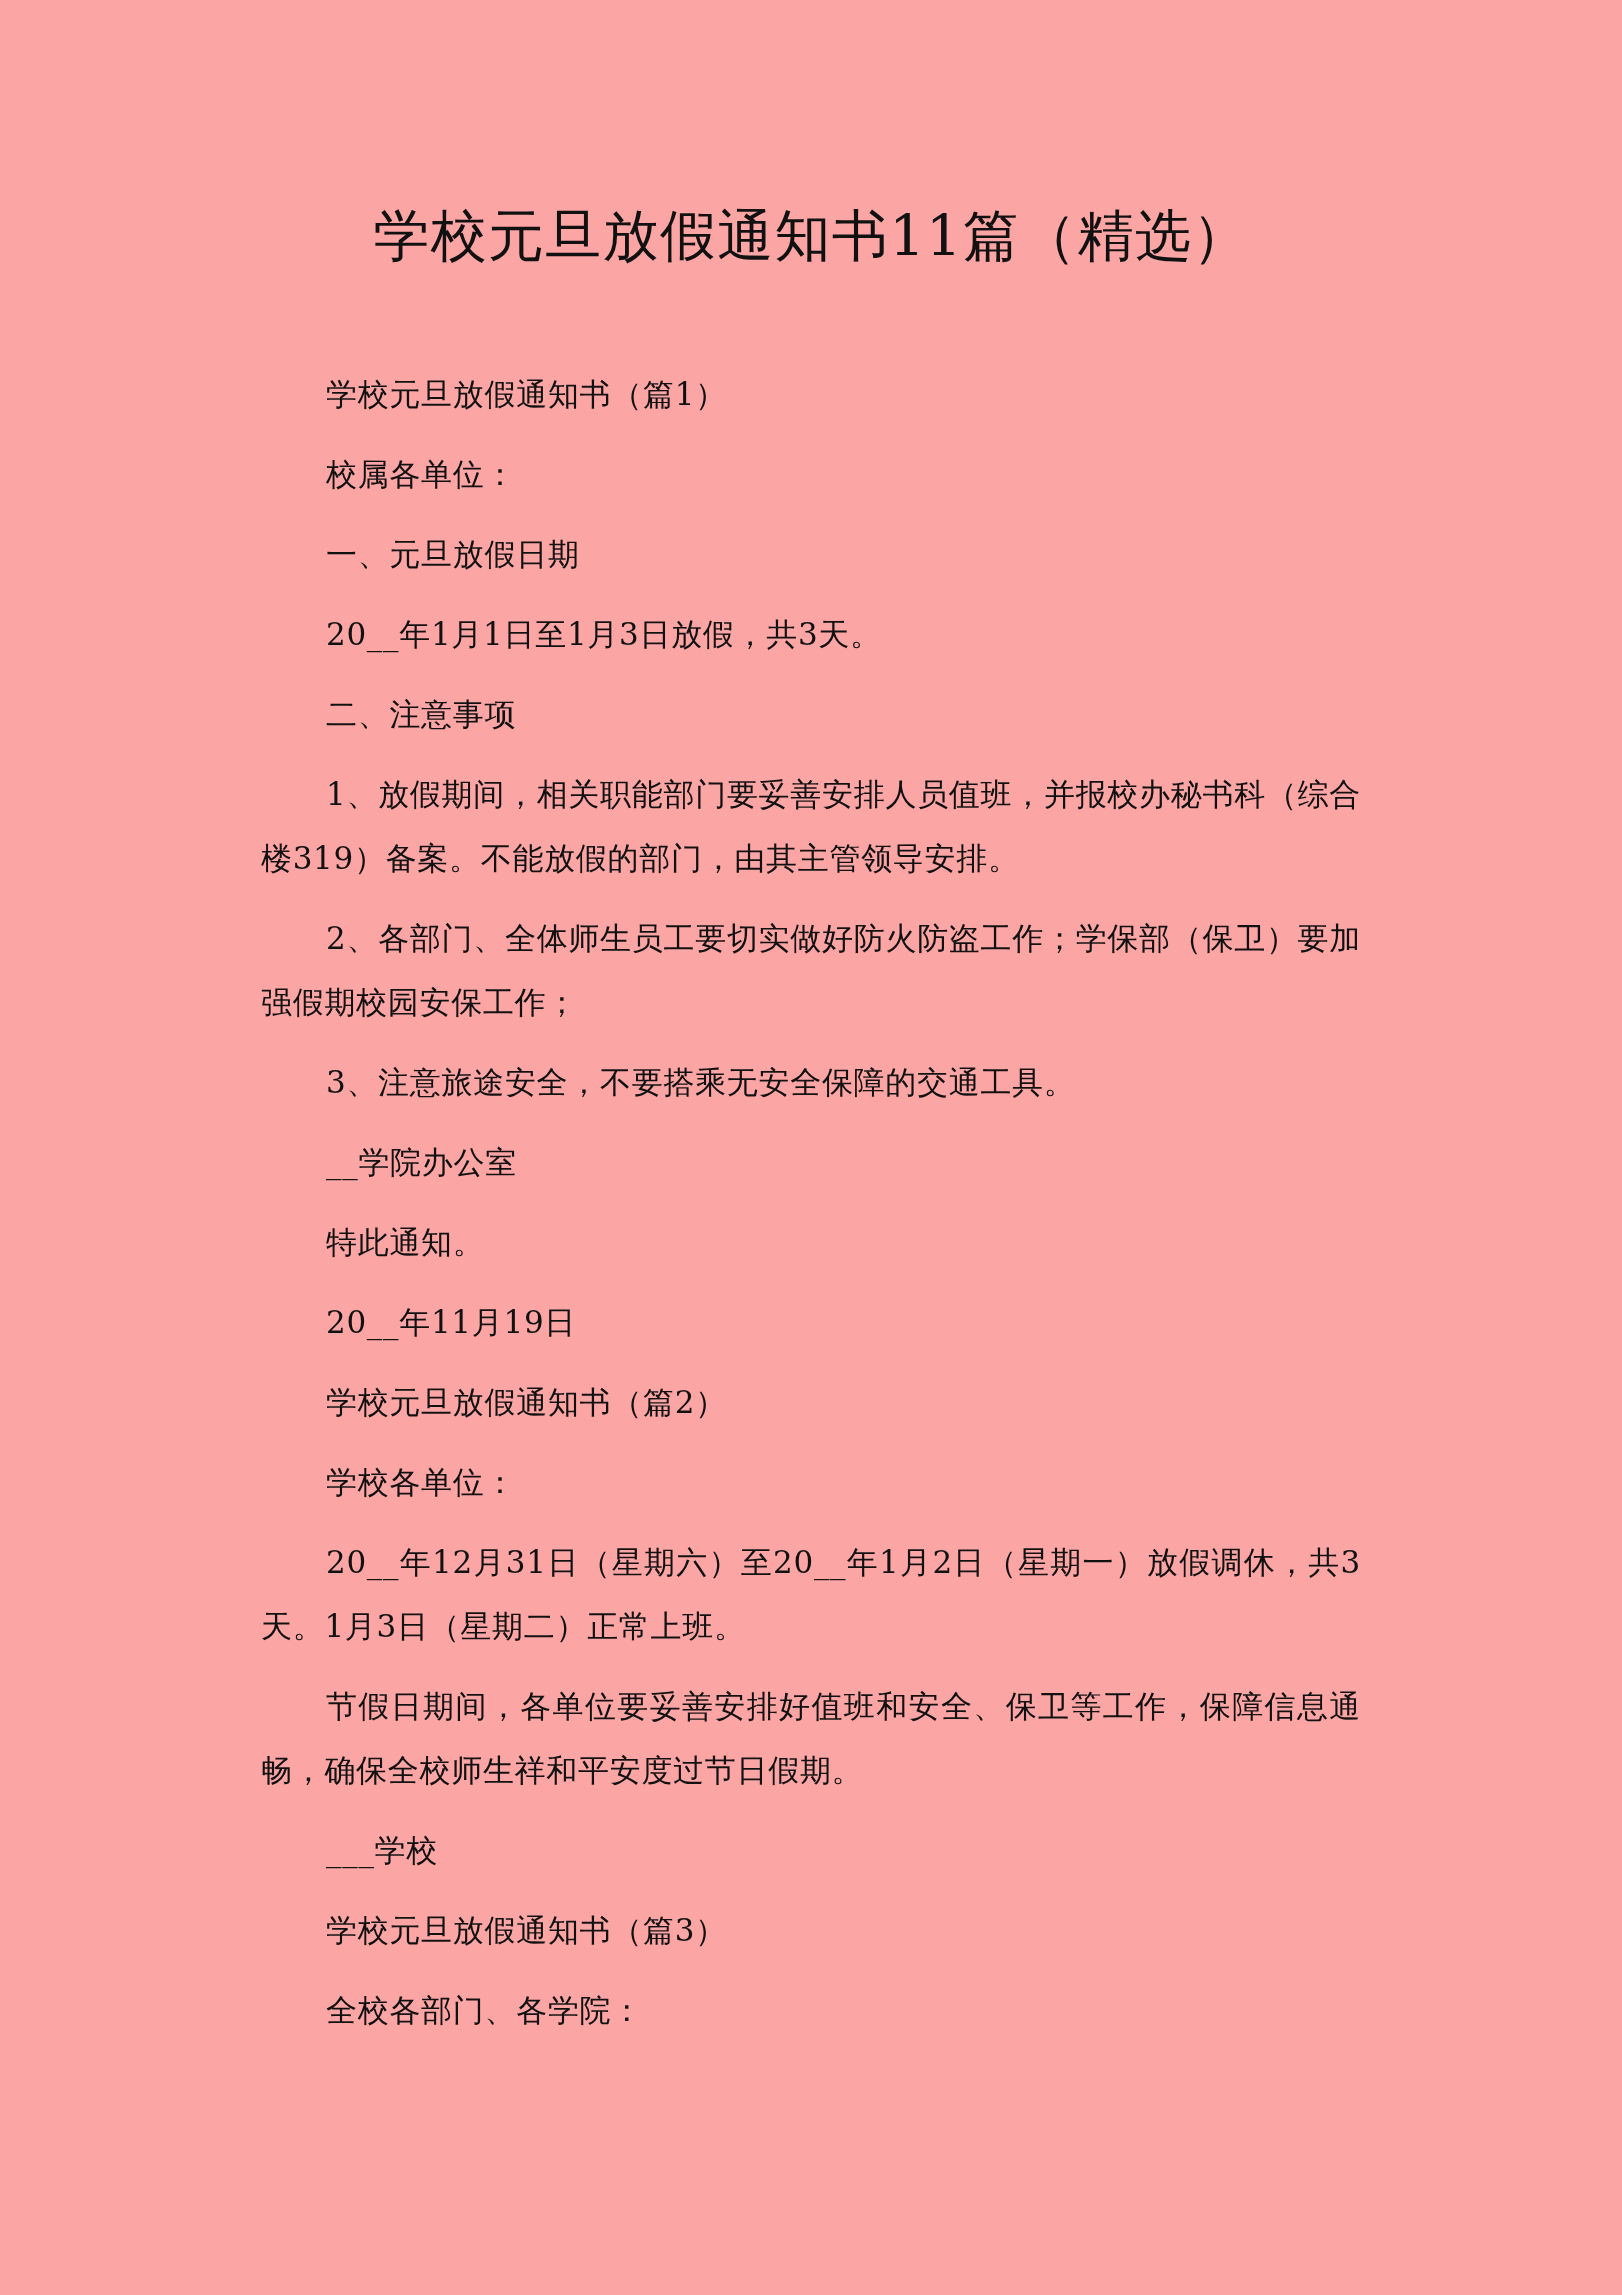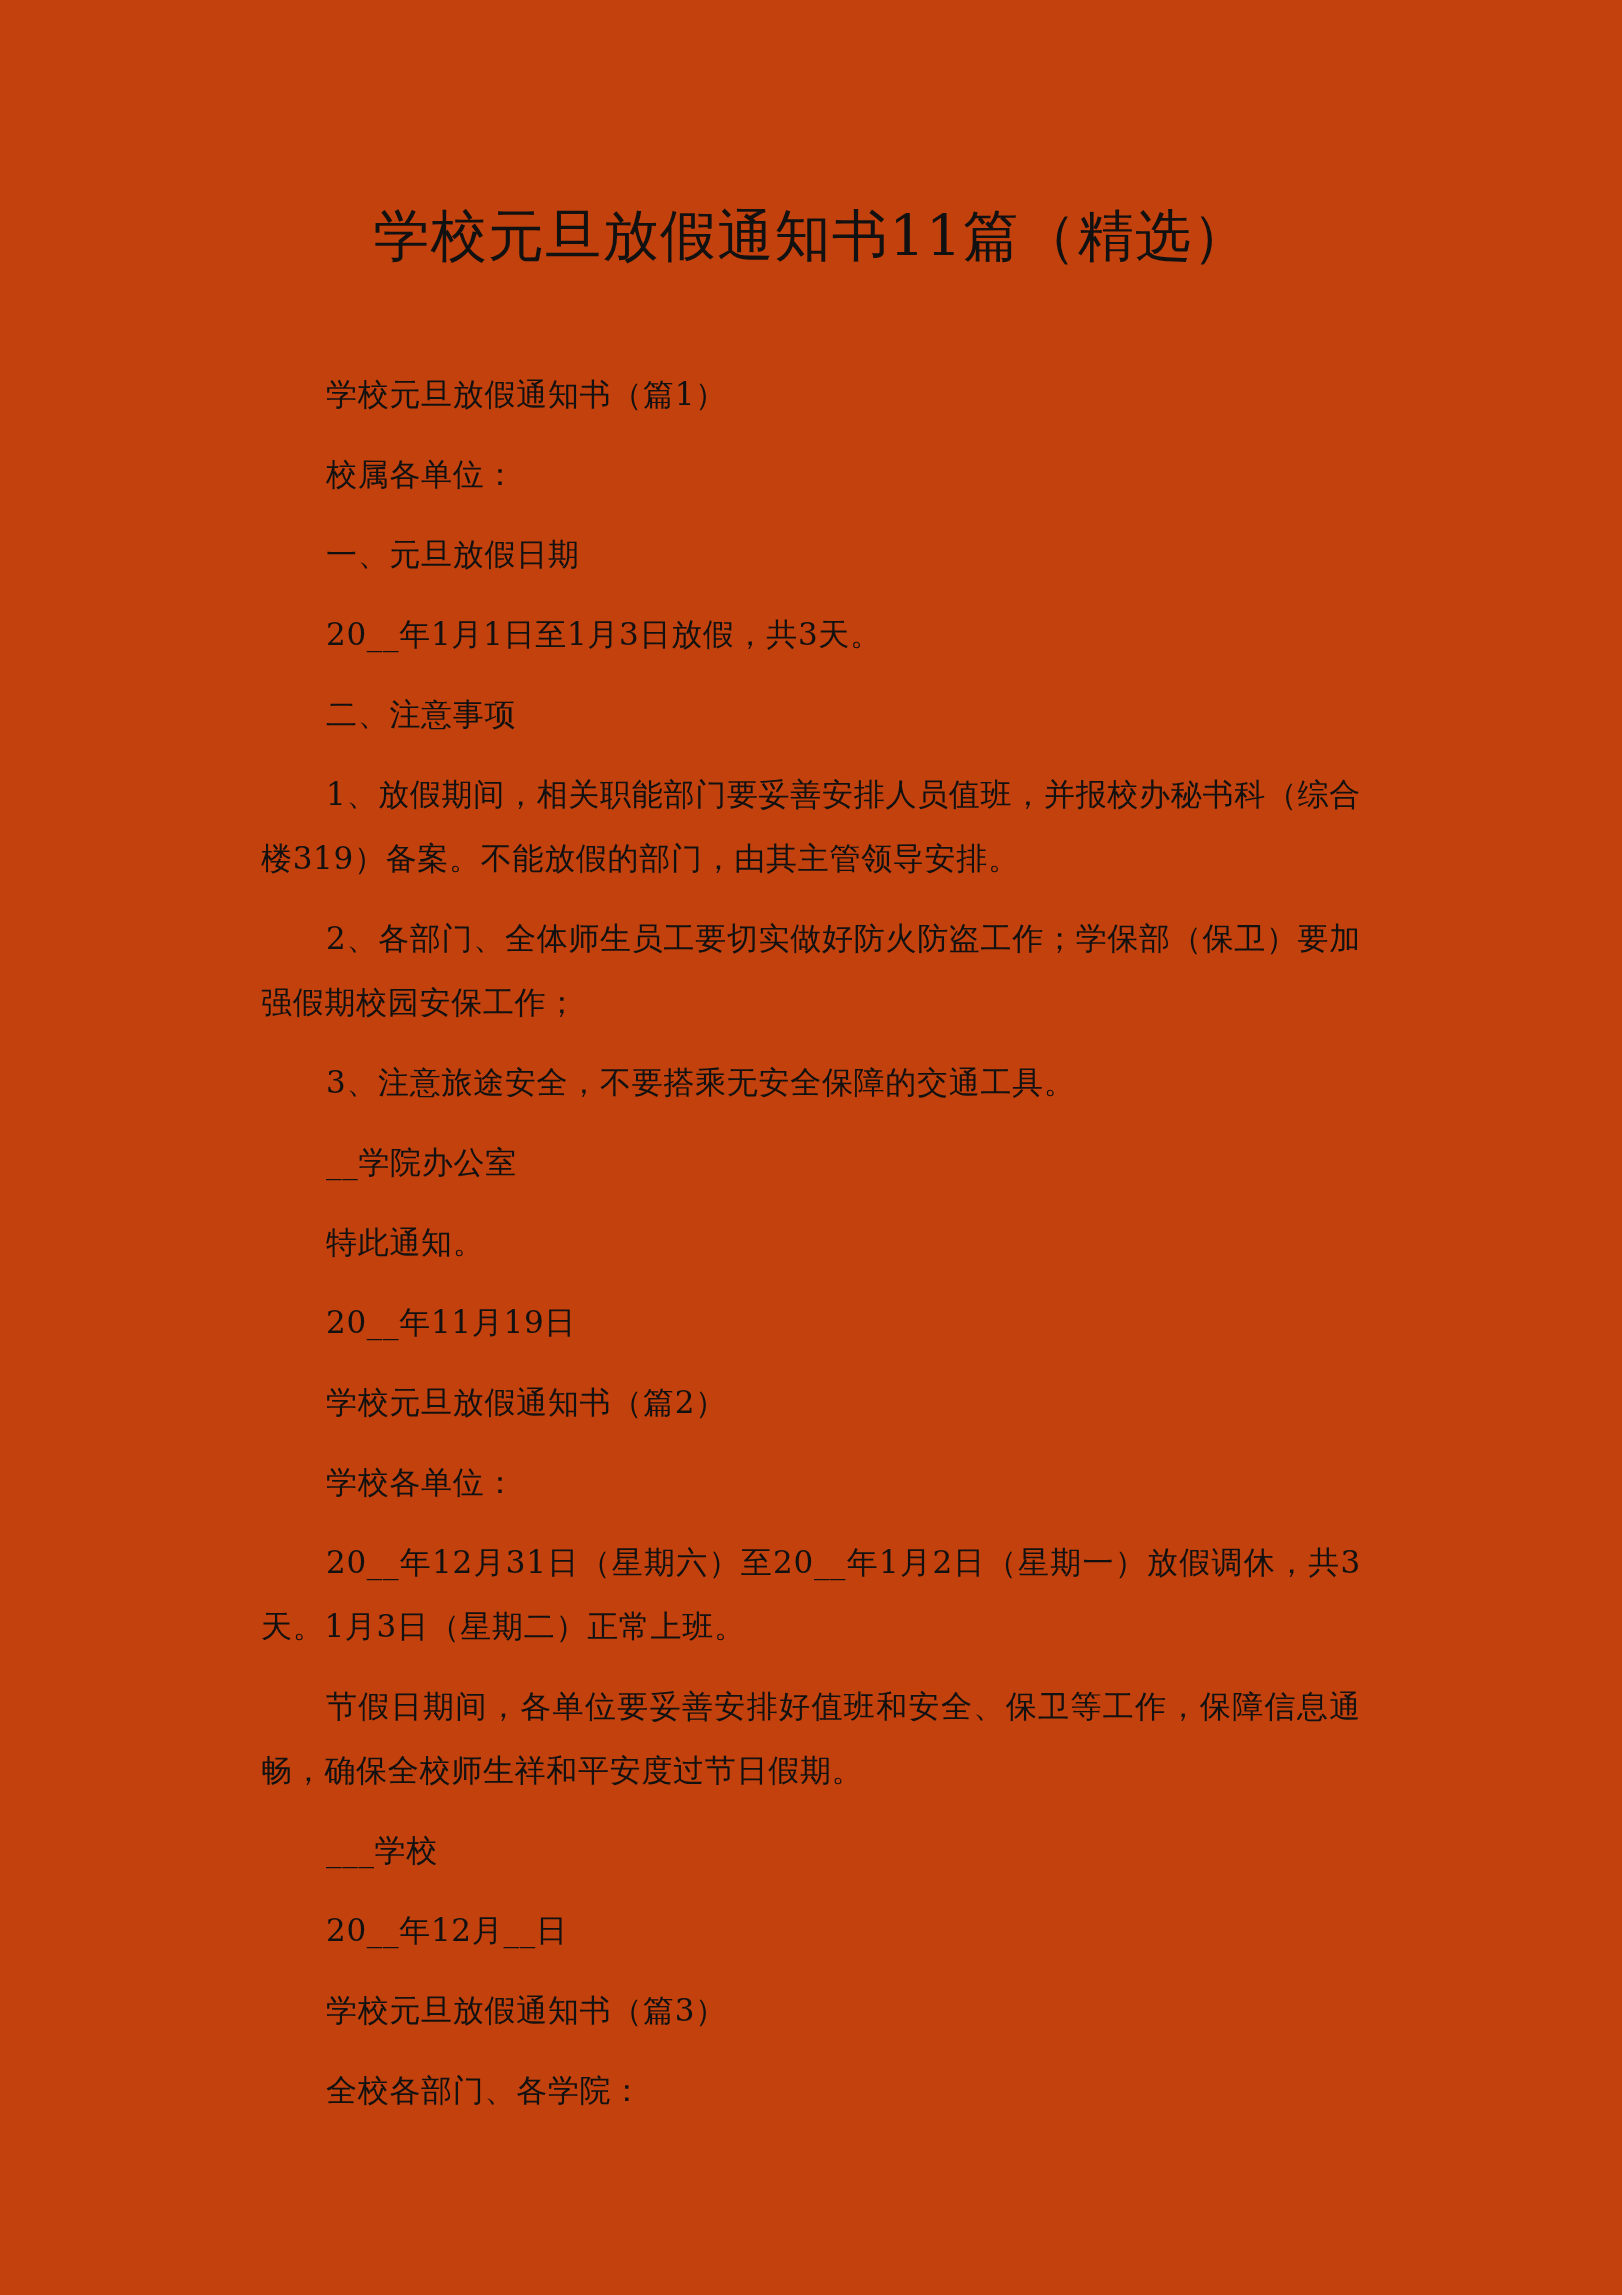--- a/index.html
+++ b/index.html
@@ -14,21 +14,21 @@
       overflow: hidden;
       font-family: "DejaVu Serif", "Liberation Serif", serif;
       color: #111111;
     }
     .page {
       position: absolute;
       left: 0;
       top: 0;
       width: 1623px;
       height: 2295px;
-      background: #c2410c;
+      background: #fca5a5;
     }
     .title {
       position: absolute;
       left: 0;
       top: 196px;
       width: 1623px;
       text-align: center;
       font-size: 56px;
       line-height: 79px;
       letter-spacing: 1.3px;
@@ -68,18 +68,17 @@
     <p class="para">2、各部门、全体师生员工要切实做好防火防盗工作；学保部（保卫）要加强假期校园安保工作；</p>
     <p class="para">3、注意旅途安全，不要搭乘无安全保障的交通工具。</p>
     <p class="para">__学院办公室</p>
     <p class="para">特此通知。</p>
     <p class="para">20__年11月19日</p>
     <p class="para">学校元旦放假通知书（篇2）</p>
     <p class="para">学校各单位：</p>
     <p class="para">20__年12月31日（星期六）至20__年1月2日（星期一）放假调休，共3天。1月3日（星期二）正常上班。</p>
     <p class="para">节假日期间，各单位要妥善安排好值班和安全、保卫等工作，保障信息通畅，确保全校师生祥和平安度过节日假期。</p>
     <p class="para">___学校</p>
-    <p class="para">20__年12月__日</p>
     <p class="para">学校元旦放假通知书（篇3）</p>
     <p class="para">全校各部门、各学院：</p>
   </div>
 </div>
 
 
 </body></html>

